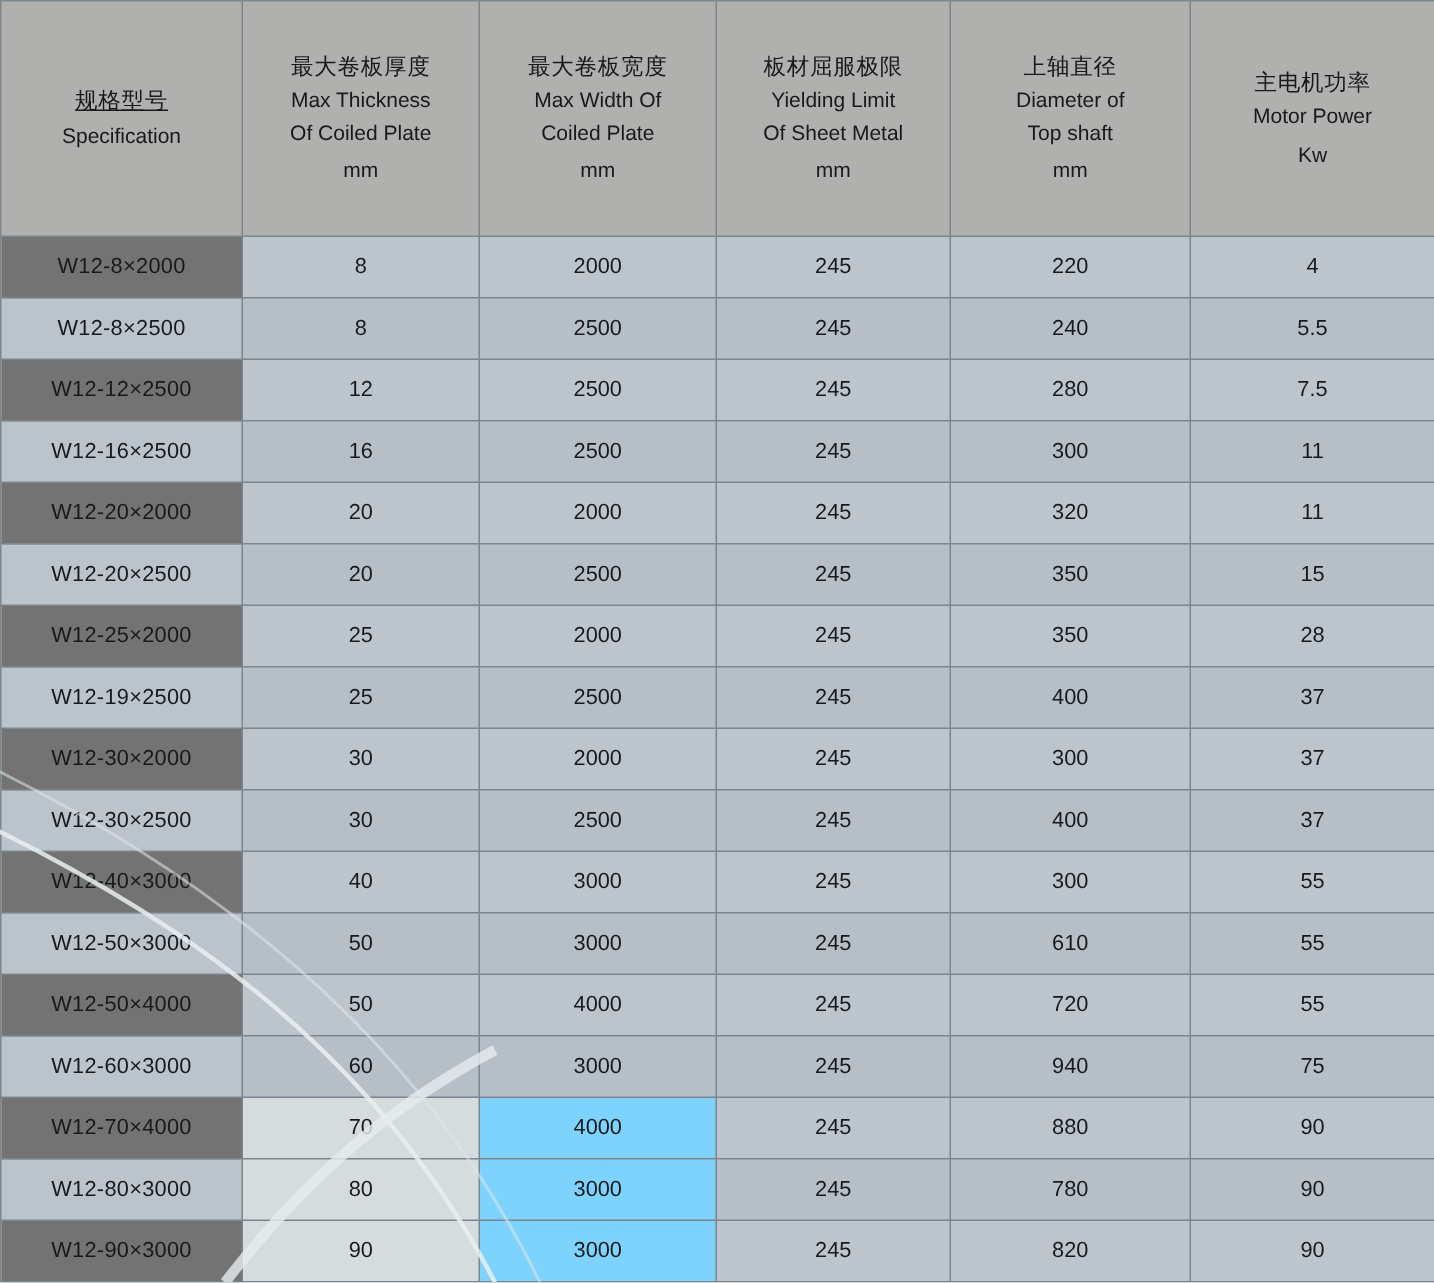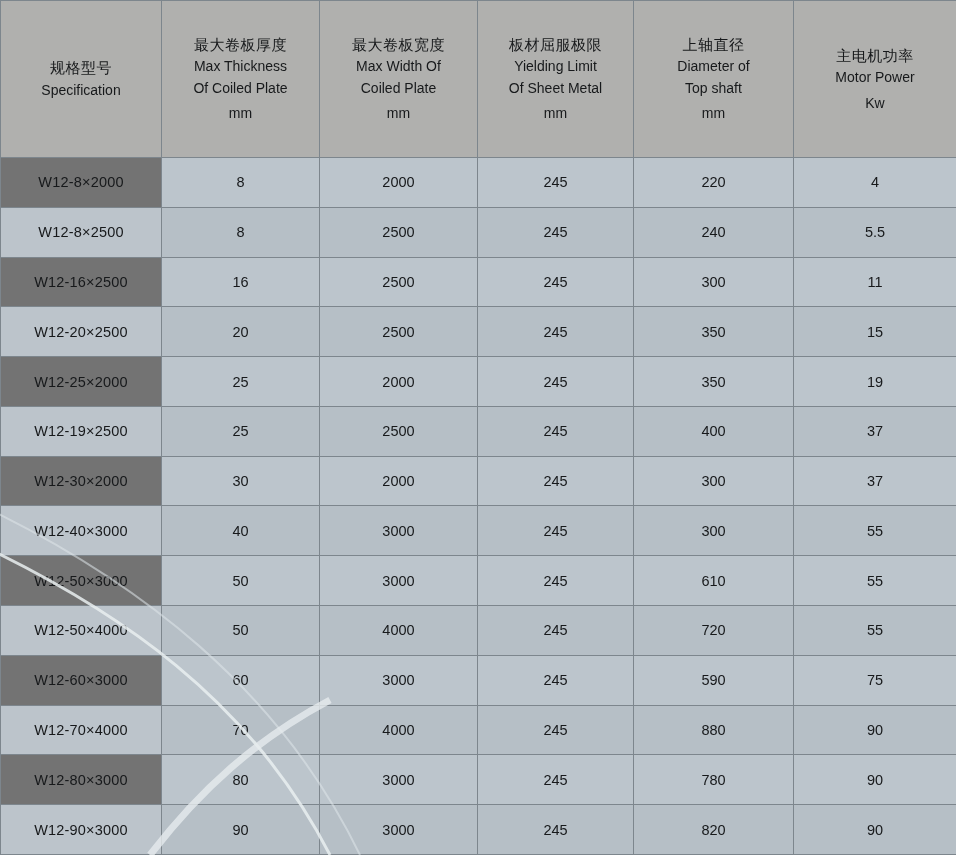--- a/index.html
+++ b/index.html
@@ -55,21 +55,21 @@
   }
   thead th .en {
     display: block;
     font-size: 14px;
   }
   thead th .unit {
     display: block;
     font-size: 14px;
     margin-top: 4px;
   }
-  thead th.spec-col .cn { margin-bottom: 1px; }
+  thead th.spec-col .cn { margin-bottom: 1px; text-decoration: underline; }
   tbody td {
     height: 33.7px;
     font-size: 14.5px;
     background: #bcc5cc;
   }
   tbody tr td.c0 {
     background: #737373;
     letter-spacing: 0.2px;
   }
   tbody tr:nth-child(even) td { background: #b6bfc6; }
@@ -152,57 +152,81 @@
         </tr>
         <tr>
           <td class="c0">W12-8×2500</td>
           <td class="c1">8</td>
           <td class="c2">2500</td>
           <td class="c3">245</td>
           <td class="c4">240</td>
           <td class="c5">5.5</td>
         </tr>
         <tr>
+          <td class="c0">W12-12×2500</td>
+          <td class="c1">12</td>
+          <td class="c2">2500</td>
+          <td class="c3">245</td>
+          <td class="c4">280</td>
+          <td class="c5">7.5</td>
+        </tr>
+        <tr>
           <td class="c0">W12-16×2500</td>
           <td class="c1">16</td>
           <td class="c2">2500</td>
           <td class="c3">245</td>
           <td class="c4">300</td>
           <td class="c5">11</td>
         </tr>
         <tr>
+          <td class="c0">W12-20×2000</td>
+          <td class="c1">20</td>
+          <td class="c2">2000</td>
+          <td class="c3">245</td>
+          <td class="c4">320</td>
+          <td class="c5">11</td>
+        </tr>
+        <tr>
           <td class="c0">W12-20×2500</td>
           <td class="c1">20</td>
           <td class="c2">2500</td>
           <td class="c3">245</td>
           <td class="c4">350</td>
           <td class="c5">15</td>
         </tr>
         <tr>
           <td class="c0">W12-25×2000</td>
           <td class="c1">25</td>
           <td class="c2">2000</td>
           <td class="c3">245</td>
           <td class="c4">350</td>
-          <td class="c5">19</td>
+          <td class="c5">28</td>
         </tr>
         <tr>
           <td class="c0">W12-19×2500</td>
           <td class="c1">25</td>
           <td class="c2">2500</td>
           <td class="c3">245</td>
           <td class="c4">400</td>
           <td class="c5">37</td>
         </tr>
         <tr>
           <td class="c0">W12-30×2000</td>
           <td class="c1">30</td>
           <td class="c2">2000</td>
           <td class="c3">245</td>
           <td class="c4">300</td>
+          <td class="c5">37</td>
+        </tr>
+        <tr>
+          <td class="c0">W12-30×2500</td>
+          <td class="c1">30</td>
+          <td class="c2">2500</td>
+          <td class="c3">245</td>
+          <td class="c4">400</td>
           <td class="c5">37</td>
         </tr>
         <tr>
           <td class="c0">W12-40×3000</td>
           <td class="c1">40</td>
           <td class="c2">3000</td>
           <td class="c3">245</td>
           <td class="c4">300</td>
           <td class="c5">55</td>
         </tr>
@@ -220,21 +244,21 @@
           <td class="c2">4000</td>
           <td class="c3">245</td>
           <td class="c4">720</td>
           <td class="c5">55</td>
         </tr>
         <tr>
           <td class="c0">W12-60×3000</td>
           <td class="c1">60</td>
           <td class="c2">3000</td>
           <td class="c3">245</td>
-          <td class="c4">590</td>
+          <td class="c4">940</td>
           <td class="c5">75</td>
         </tr>
         <tr>
           <td class="c0">W12-70×4000</td>
           <td class="c1">70</td>
           <td class="c2">4000</td>
           <td class="c3">245</td>
           <td class="c4">880</td>
           <td class="c5">90</td>
         </tr>

